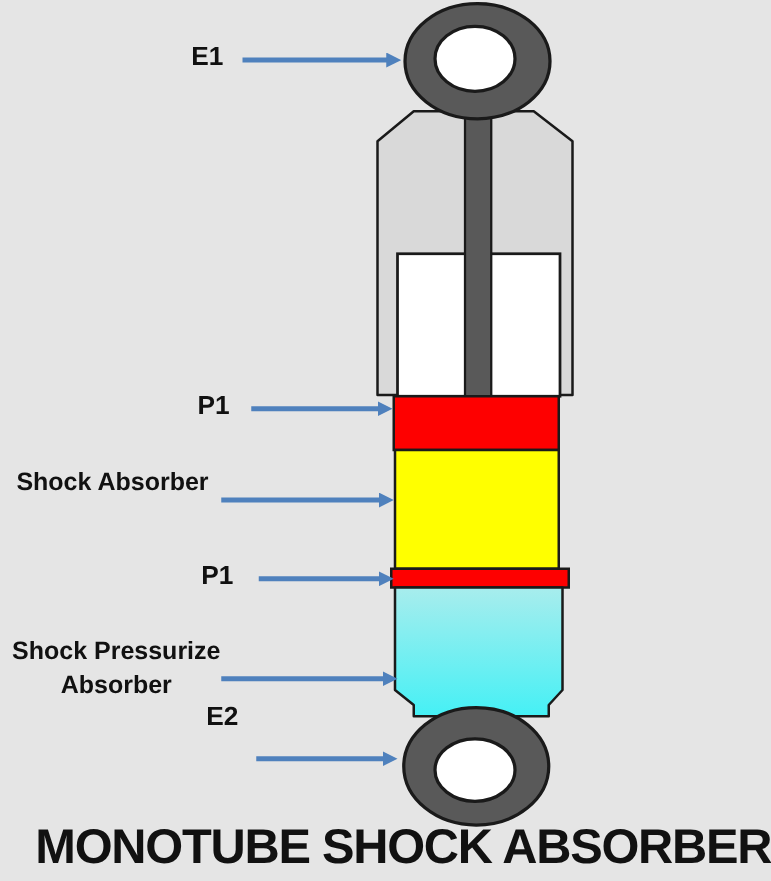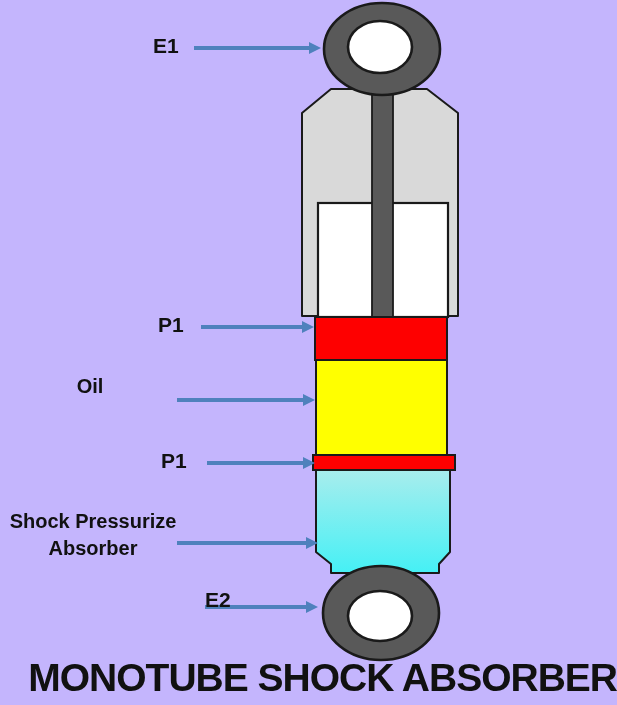--- a/index.html
+++ b/index.html
@@ -5,21 +5,21 @@
   html, body {
     margin: 0;
     padding: 0;
     background: #ffffff;
     font-family: "Liberation Sans", sans-serif;
   }
   .canvas {
     position: relative;
     width: 617px;
     height: 705px;
-    background: #c4b5fd;
+    background: #e5e5e5;
     overflow: hidden;
   }
   svg.diagram {
     position: absolute;
     left: 0;
     top: 0;
   }
   
   .shell        { fill: var(--shell-gray);  stroke: var(--outline-black); stroke-width: 2;   stroke-linejoin: round; }
   .inner-tube   { fill: #ffffff;            stroke: var(--outline-black); stroke-width: 2.2; }
@@ -105,27 +105,27 @@
     <line class="arrow" x1="207" y1="463" x2="305" y2="463" marker-end="url(#ah)"></line>
     <line class="arrow" x1="177" y1="543" x2="308" y2="543" marker-end="url(#ah)"></line>
     <line class="arrow" x1="205" y1="607" x2="308" y2="607" marker-end="url(#ah)"></line>
   </svg>
 
   <div class="lbl" style="left:153px; top:34px;">E1</div>
 
   <div class="lbl" style="left:158px; top:313px;">P1</div>
 
   <div class="lbl-block" style="left:0px; top:373px; width:180px;">
-    <div>Oil</div>
+    <div>Shock Absorber</div>
   </div>
 
   <div class="lbl" style="left:161px; top:449px;">P1</div>
 
   <div class="lbl-block" style="left:2px; top:508px; width:182px;">
     <div>Shock Pressurize</div>
     <div>Absorber</div>
   </div>
 
-  <div class="lbl" style="left:165px; top:588px;margin-left:40px;">E2</div>
+  <div class="lbl" style="left:165px; top:562px;">E2</div>
 
   <div class="title">MONOTUBE SHOCK ABSORBER</div>
 
 </div>
 
 </body></html>

